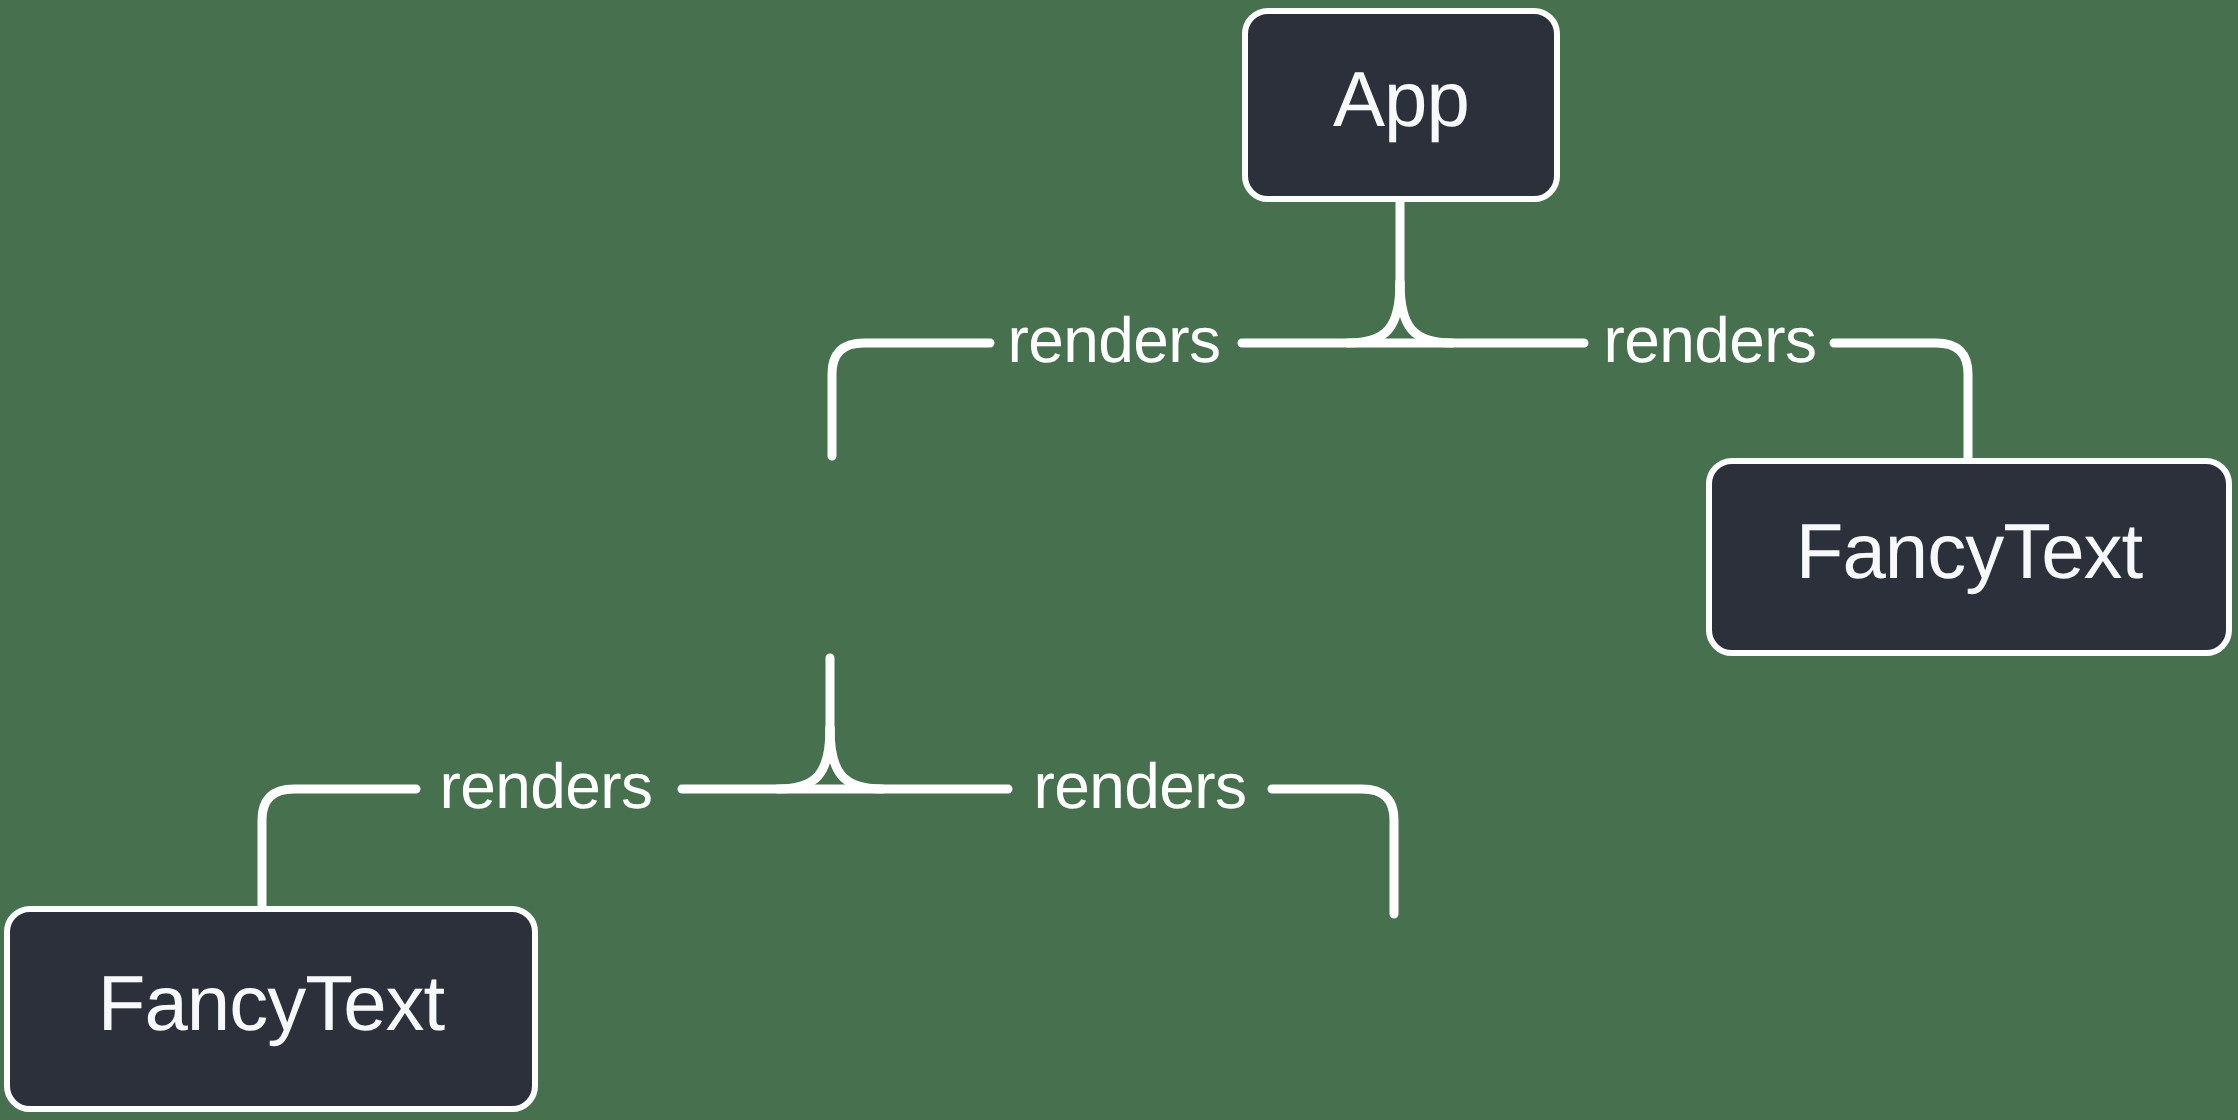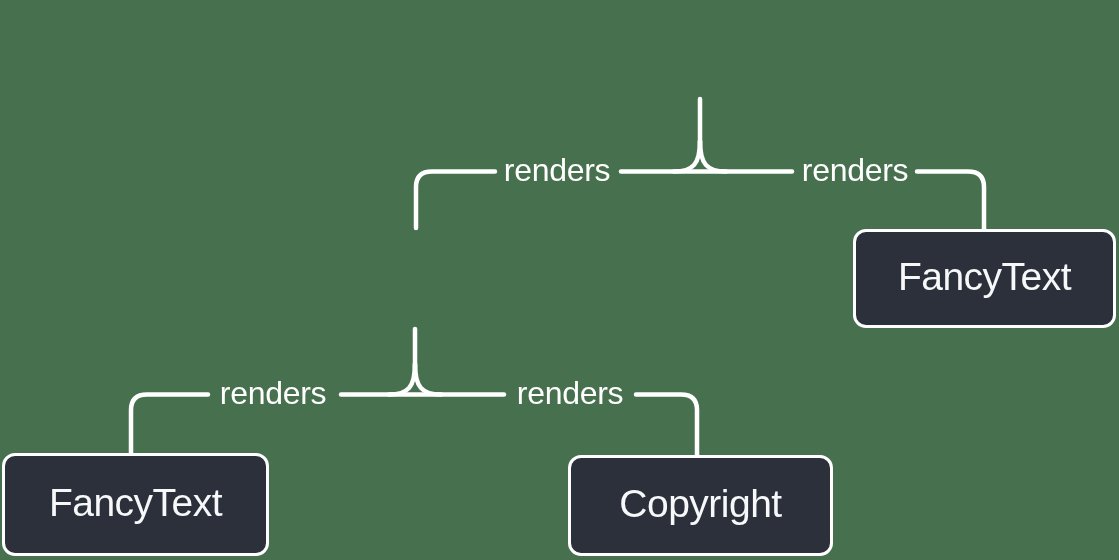--- a/index.html
+++ b/index.html
@@ -85,32 +85,32 @@
     <path d="M415 329 L415 378"></path>
     <path d="M415 364 C415 387 408 394.5 389 394.5"></path>
     <path d="M415 364 C415 387 422 394.5 441 394.5"></path>
     <path d="M341 394.5 L504 394.5"></path>
 
     <path d="M208 394.5 L147 394.5 Q131 394.5 131 410 L131 455"></path>
 
     <path d="M636 394.5 L681 394.5 Q697 394.5 697 410 L697 457"></path>
   </svg>
 
+  <div class="node node-app">
+    <span class="node-label">App</span>
+  </div>
 
 
   <div class="node node-fancy-r">
     <span class="node-label">FancyText</span>
   </div>
 
   <div class="node node-fancy-l">
     <span class="node-label">FancyText</span>
   </div>
 
-  <div class="node node-copyright">
-    <span class="node-label">Copyright</span>
-  </div>
 
   <span class="edge-label ul">renders</span>
   <span class="edge-label ur">renders</span>
   <span class="edge-label ll">renders</span>
   <span class="edge-label lr">renders</span>
 
 </div>
 
 </body></html>

